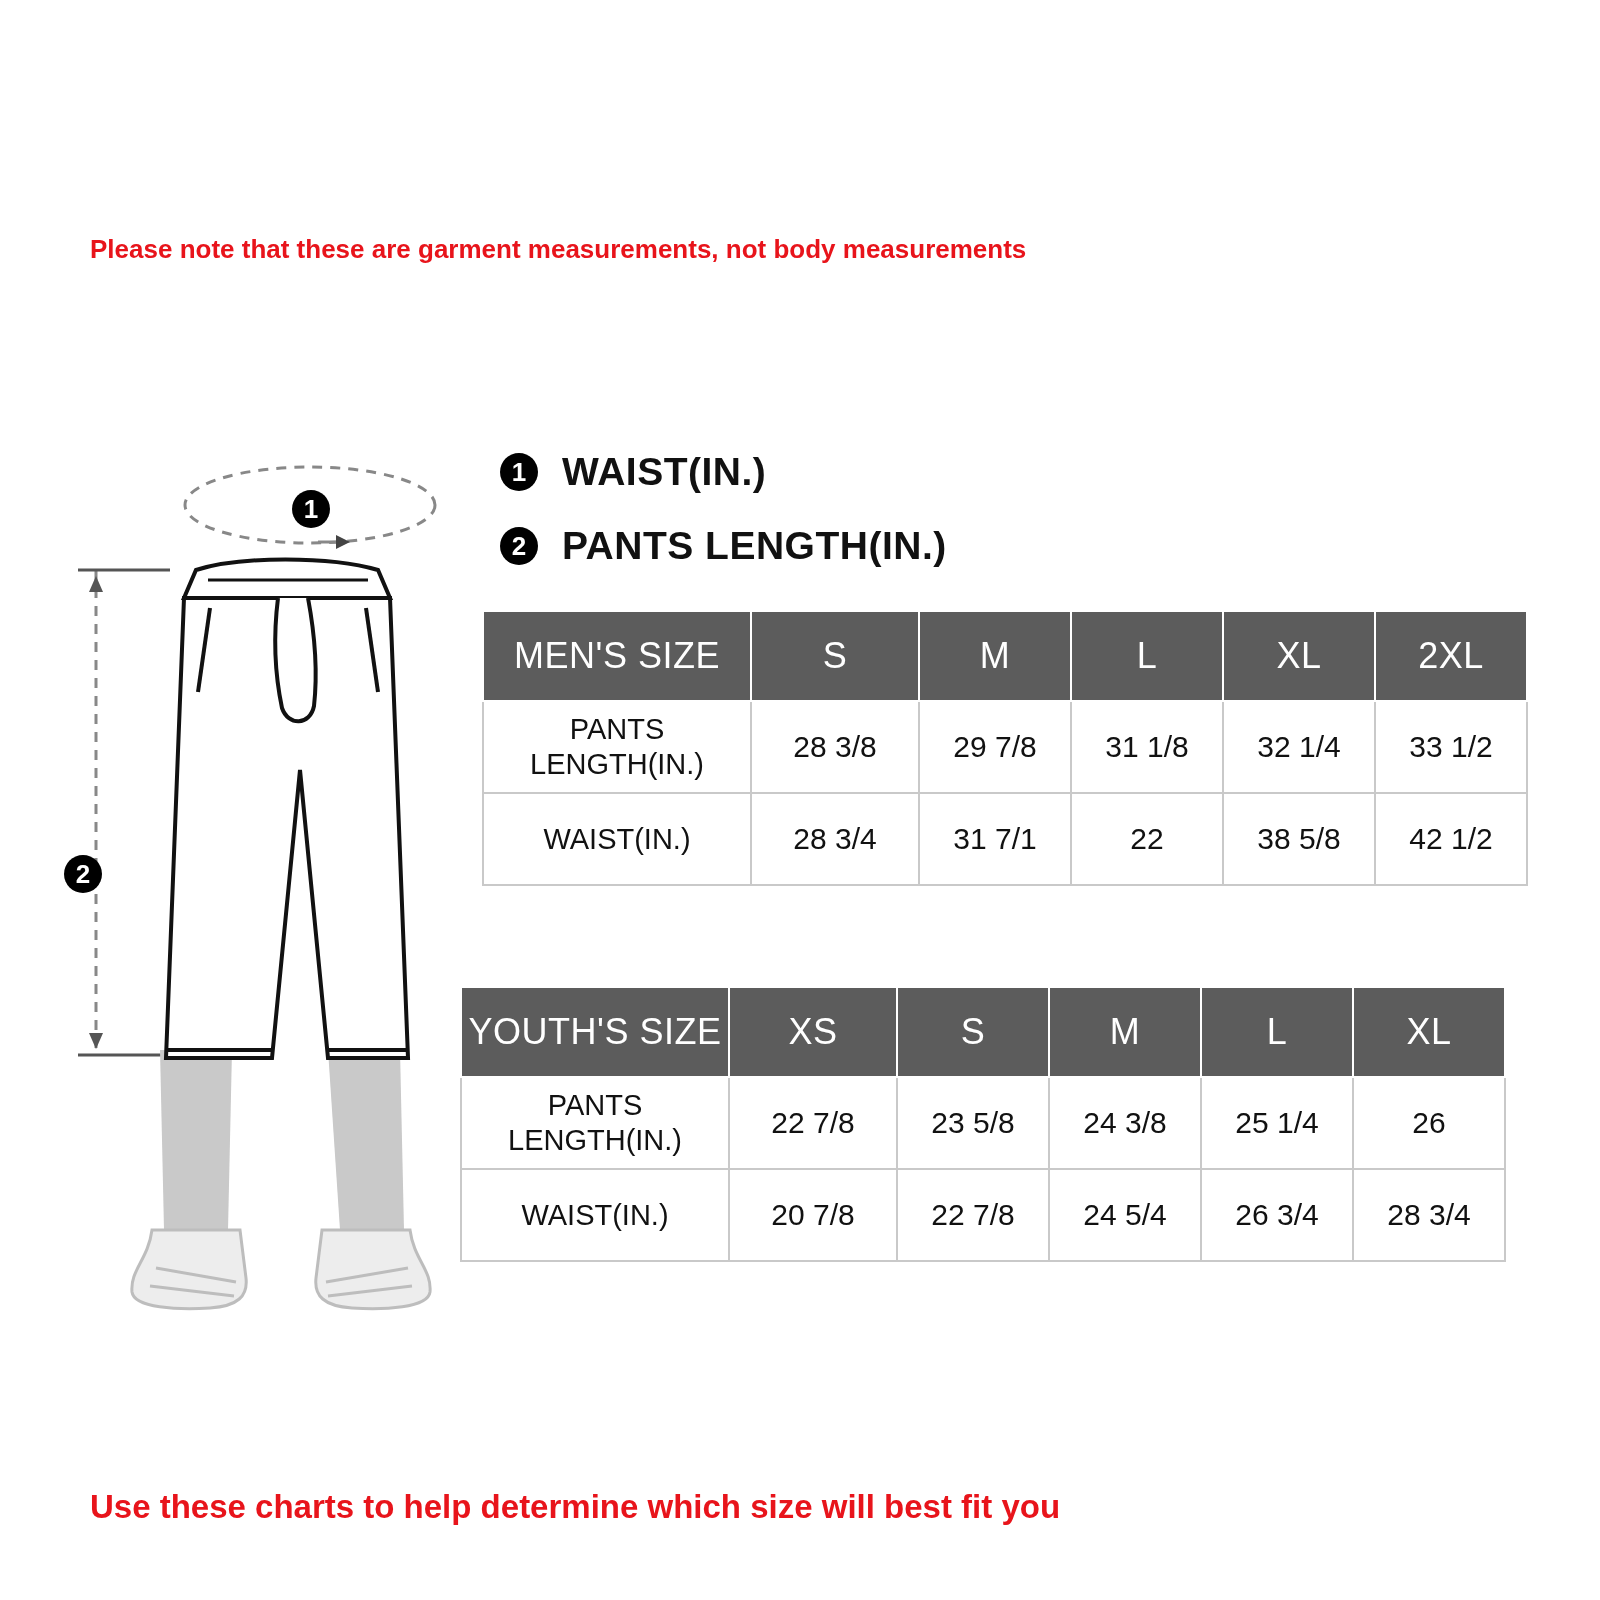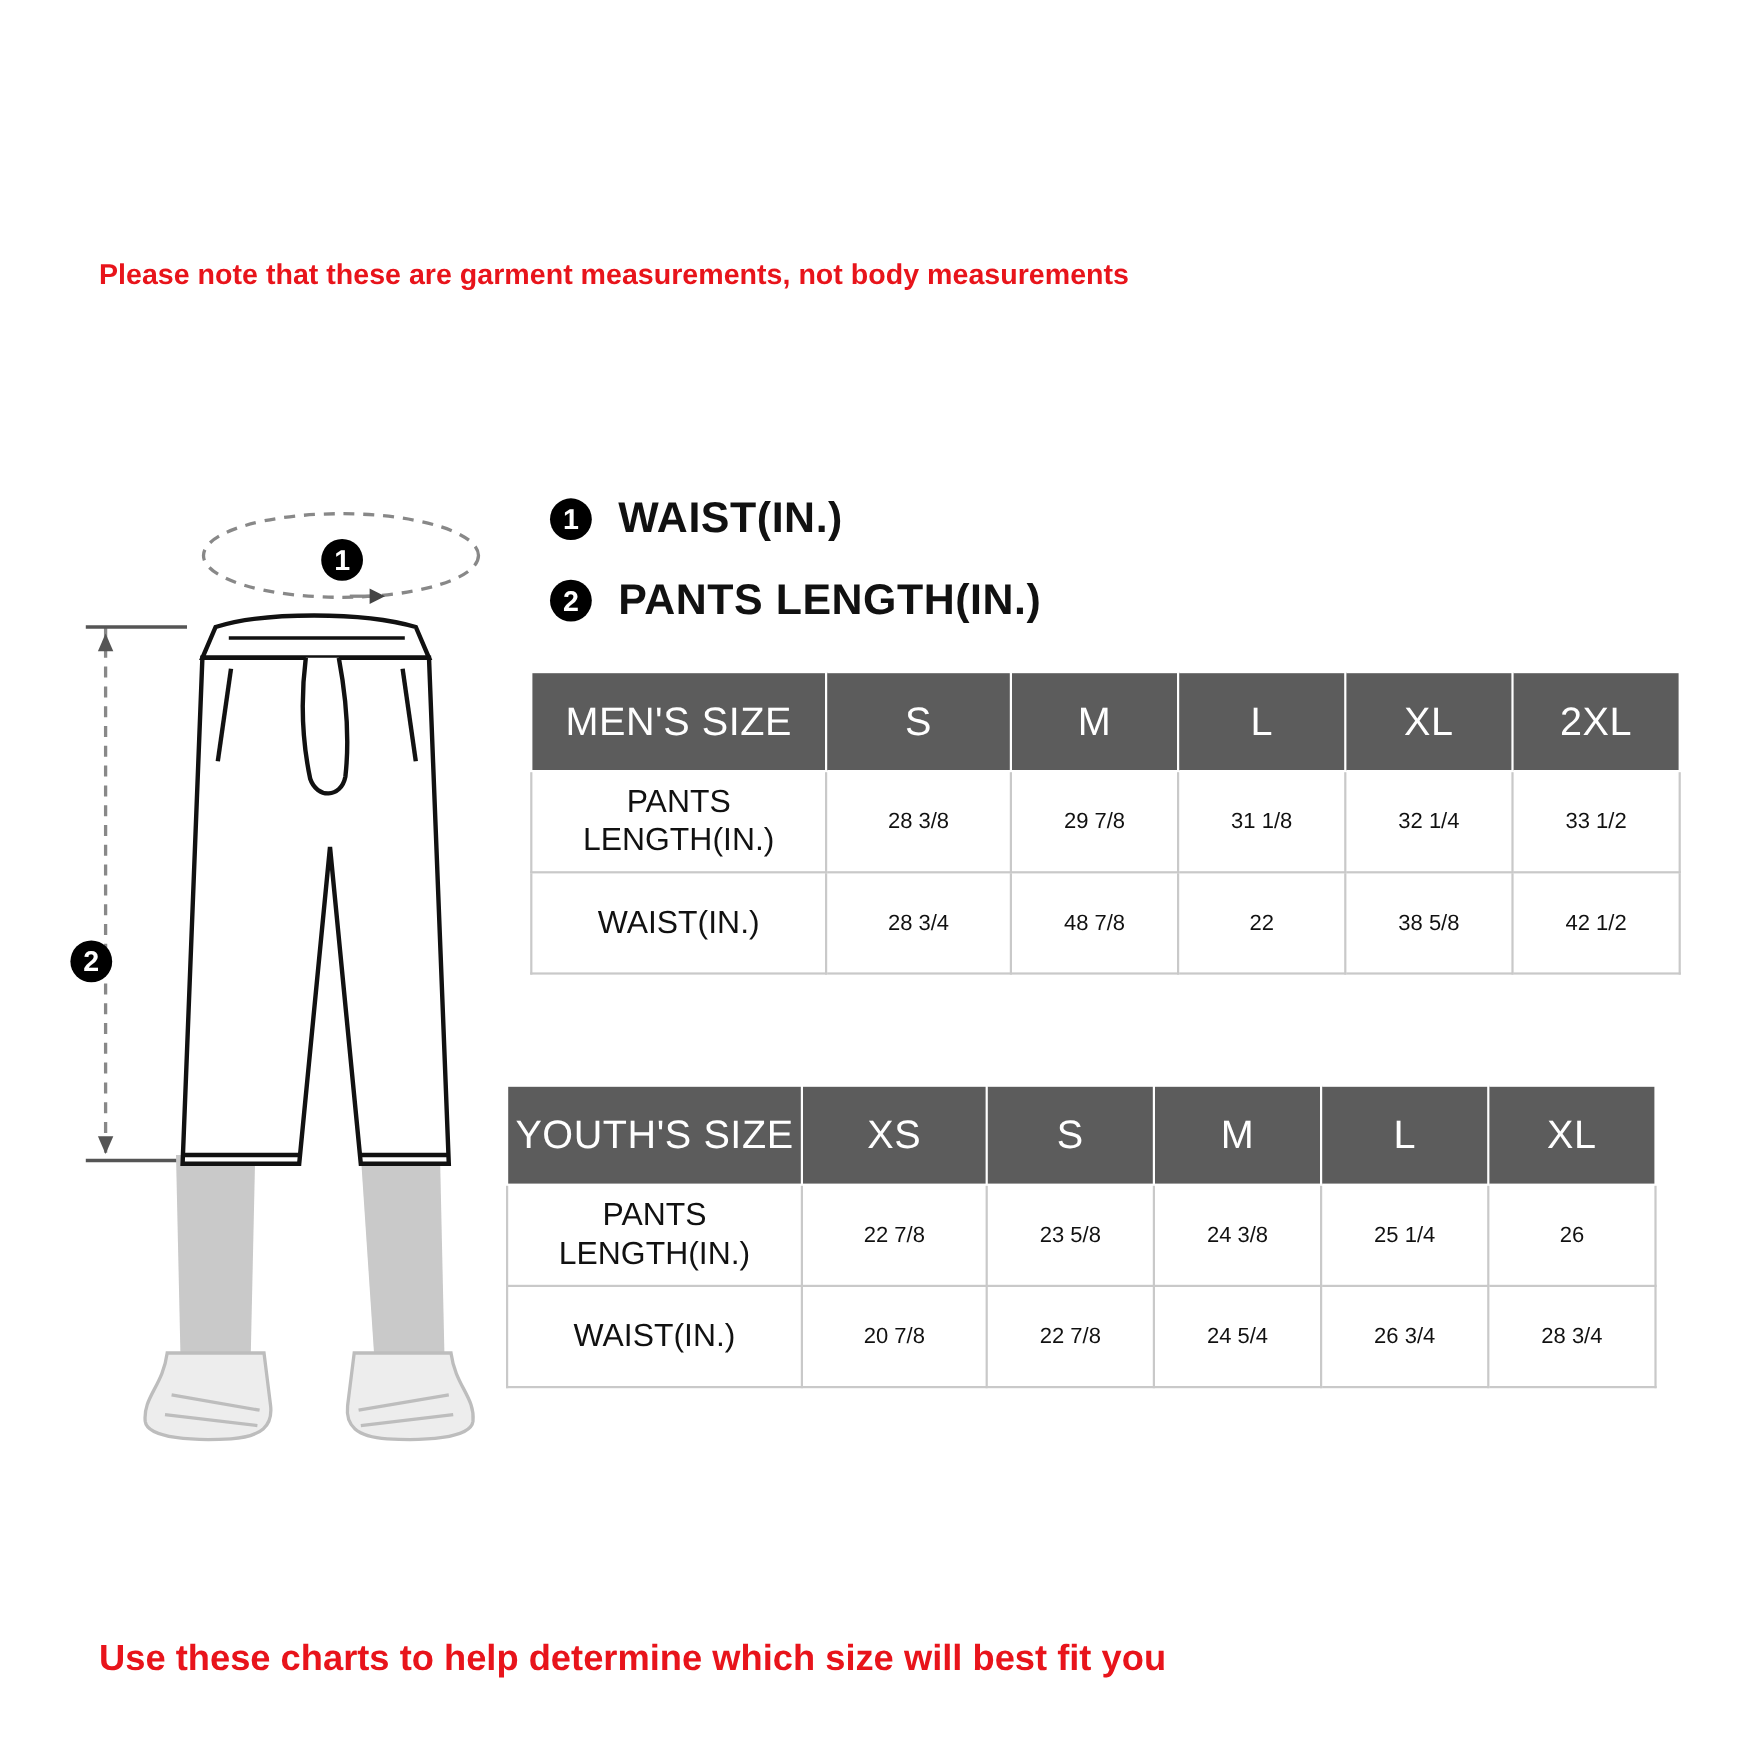--- a/index.html
+++ b/index.html
@@ -111,21 +111,21 @@
     font-size: 36px;
     letter-spacing: 0.5px;
   }
   table.size-table thead th.corner {
     line-height: 1.2;
   }
   table.size-table tbody td {
     background: #ffffff;
     border: 2px solid #c9c9c9;
     height: 90px;
-    font-size: 20px;
+    font-size: 30px;
   }
   table.size-table tbody td.rowhead {
     line-height: 1.2;
     font-size: 29px;
   }
 
   #men-table { left: 482px; top: 610px; width: 1022px; }
   #youth-table { left: 460px; top: 986px; width: 1022px; }
 
   
@@ -234,21 +234,21 @@
         <td class="rowhead">PANTS LENGTH(IN.)</td>
         <td>28 3/8</td>
         <td>29 7/8</td>
         <td>31 1/8</td>
         <td>32 1/4</td>
         <td>33 1/2</td>
       </tr>
       <tr>
         <td class="rowhead">WAIST(IN.)</td>
         <td>28 3/4</td>
-        <td>48 7/8</td>
+        <td>31 7/1</td>
         <td>22</td>
         <td>38 5/8</td>
         <td>42 1/2</td>
       </tr>
     </tbody>
   </table>
 
   <table class="size-table" id="youth-table">
     <colgroup>
       <col style="width:268px">

